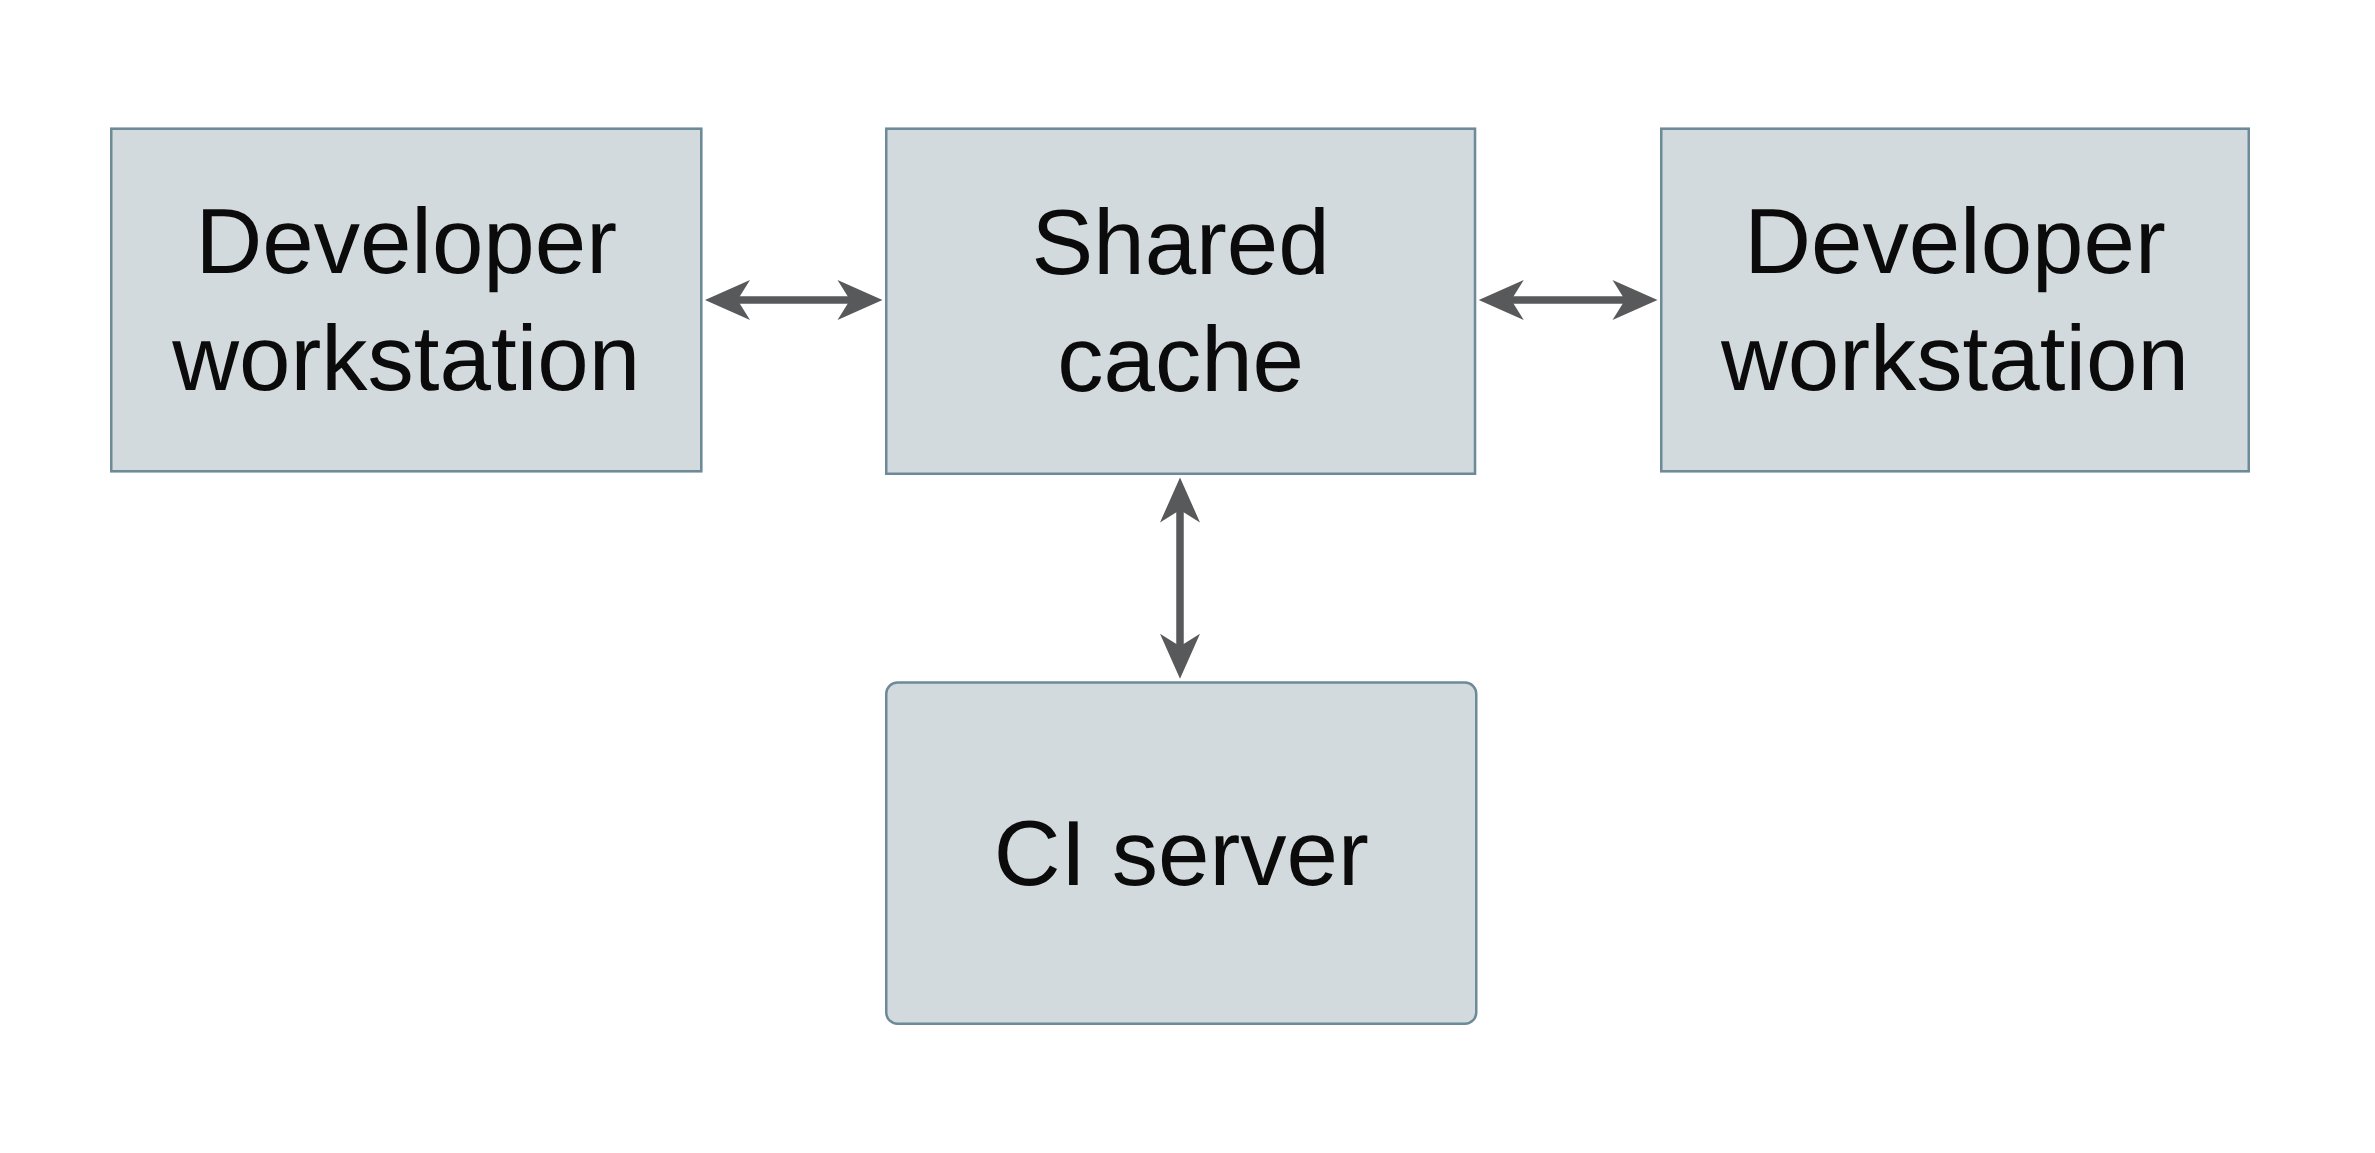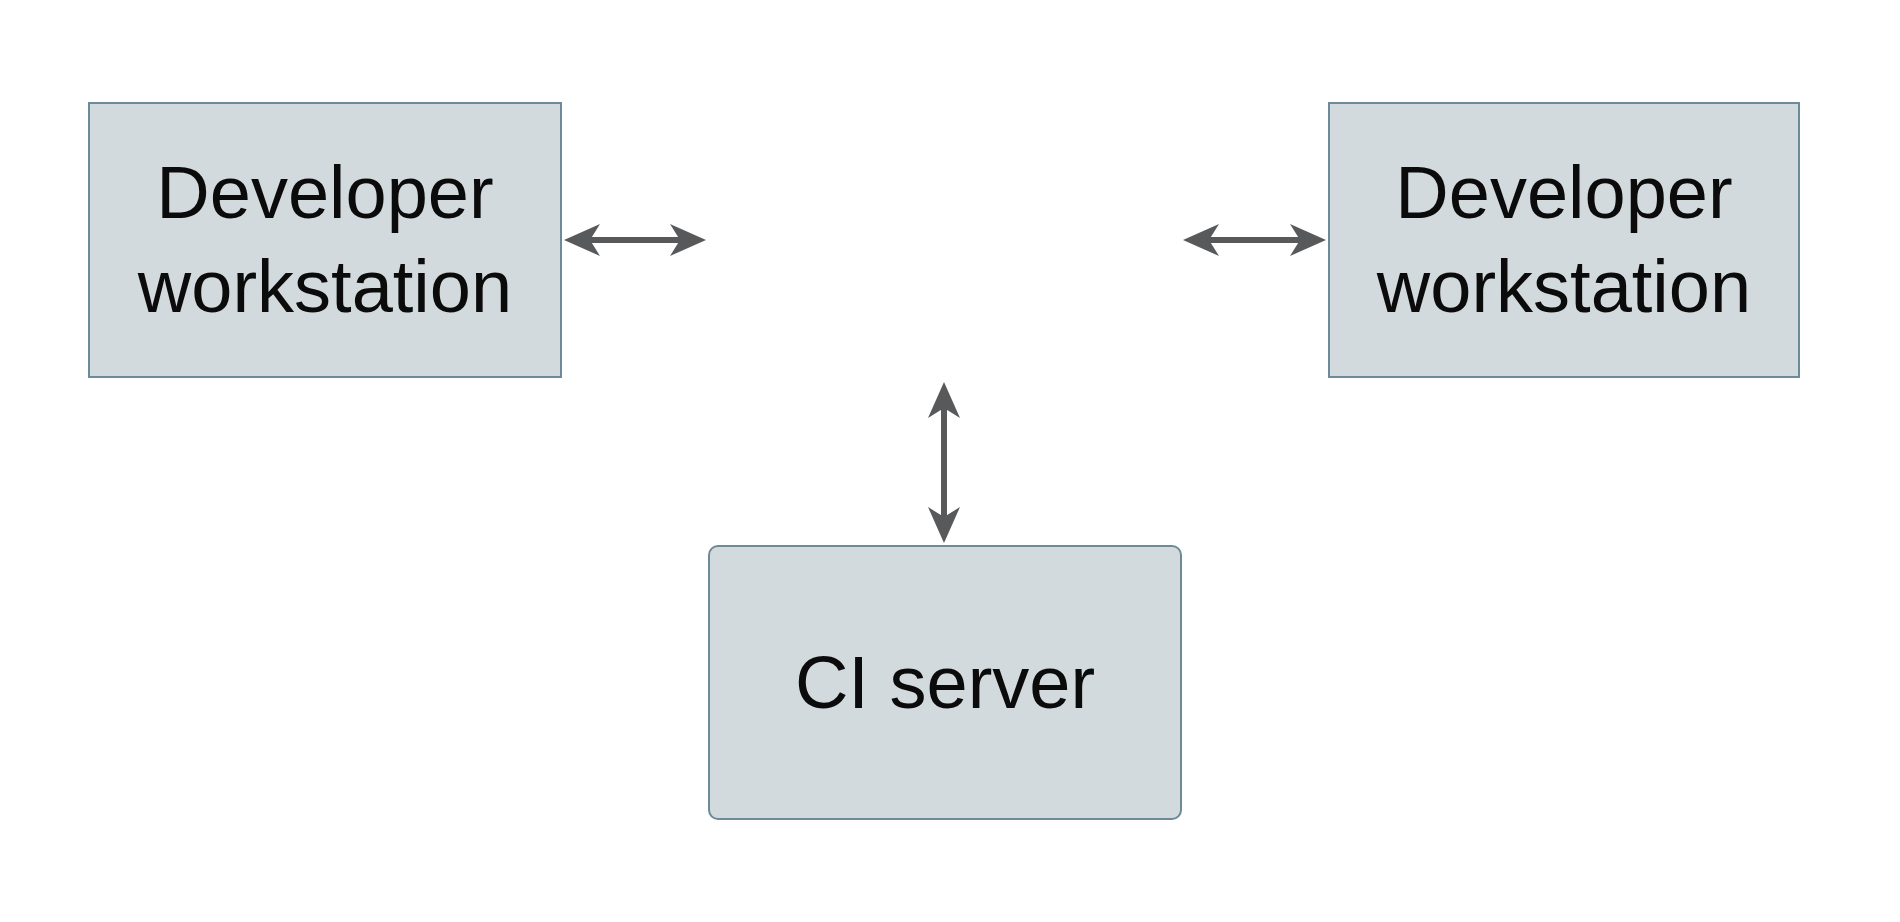--- a/index.html
+++ b/index.html
@@ -53,20 +53,24 @@
 </head>
 <body>
 
 <div class="canvas">
 
   <div class="node" id="node-dev-left">
     <span class="node-label">Developer
 workstation</span>
   </div>
 
+  <div class="node" id="node-cache">
+    <span class="node-label">Shared
+cache</span>
+  </div>
 
   <div class="node" id="node-dev-right">
     <span class="node-label">Developer
 workstation</span>
   </div>
 
   <div class="node" id="node-ci">
     <span class="node-label">CI server</span>
   </div>
 

